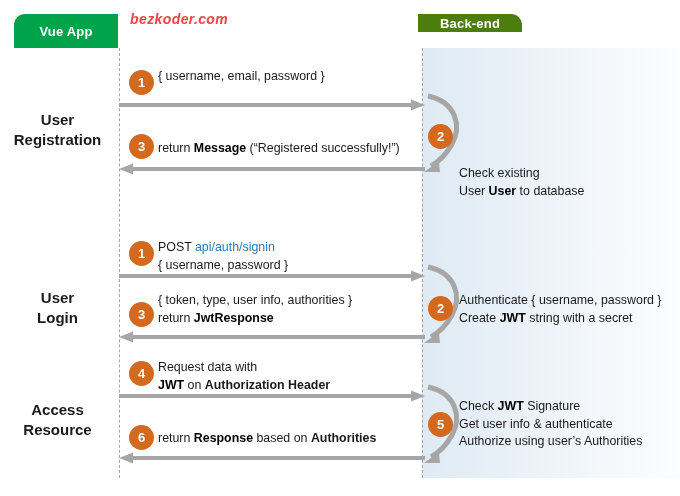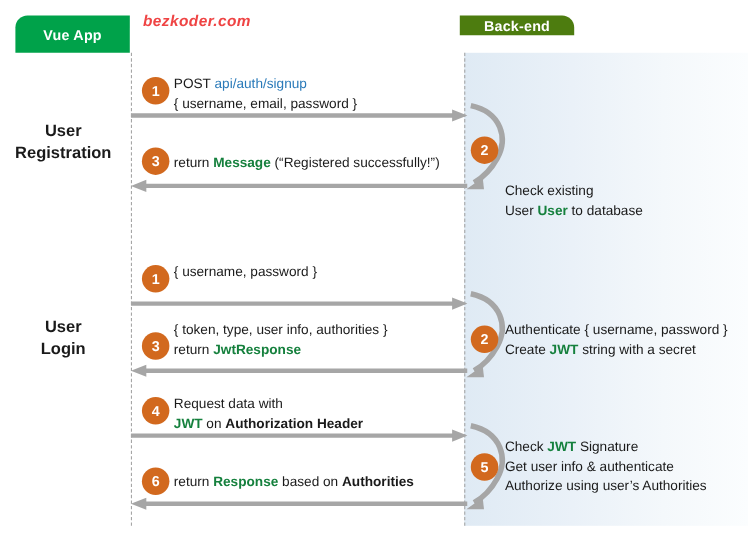--- a/index.html
+++ b/index.html
@@ -117,21 +117,21 @@
 
   
   .msg {
     position: absolute;
     font-size: 12.4px;
     color: #1a1a1a;
     line-height: 1.42;
     white-space: nowrap;
   }
   .msg .api   { color: #2a7ab9; }
-  .msg .green { color: #15803d; font-weight: bold; }
+  .msg .green { color: #000000; font-weight: bold; }
   .msg .bold  { font-weight: bold; }
 
   
   .curve {
     position: absolute;
     width: 46px;
     height: 84px;
   }
   .curve svg { display: block; }
 </style>
@@ -155,24 +155,27 @@
   <div class="watermark">bezkoder.com</div>
 
   <div class="section-label" style="top:110px;">
     <div>User</div>
     <div>Registration</div>
   </div>
   <div class="section-label" style="top:288px;">
     <div>User</div>
     <div>Login</div>
   </div>
+  <div class="section-label" style="top:400px;">
+    <div>Access</div>
+    <div>Resource</div>
+  </div>
 
   <div class="badge" style="left:129px; top:70px;">1</div>
   <div class="msg" style="left:158px; top:68px;">
-    <div><span>POST </span><span class="api">api/auth/signup</span></div>
     <div>{ username, email, password }</div>
   </div>
   <div class="arrow" style="left:119px; top:99px; width:306px;">
     <svg width="306" height="12" viewBox="0 0 306 12">
       <line x1="0" y1="6" x2="296" y2="6" stroke="#a6a6a6" stroke-width="4"></line>
       <polygon points="306,6 292,0.5 292,11.5" fill="#a6a6a6"></polygon>
     </svg>
   </div>
 
   <div class="curve" style="left:422px; top:92px;">
@@ -194,20 +197,21 @@
   </div>
   <div class="arrow" style="left:119px; top:163px; width:306px;">
     <svg width="306" height="12" viewBox="0 0 306 12">
       <line x1="10" y1="6" x2="306" y2="6" stroke="#a6a6a6" stroke-width="4"></line>
       <polygon points="0,6 14,0.5 14,11.5" fill="#a6a6a6"></polygon>
     </svg>
   </div>
 
   <div class="badge" style="left:129px; top:241px;">1</div>
   <div class="msg" style="left:158px; top:239px;">
+    <div><span>POST </span><span class="api">api/auth/signin</span></div>
     <div>{ username, password }</div>
   </div>
   <div class="arrow" style="left:119px; top:270px; width:306px;">
     <svg width="306" height="12" viewBox="0 0 306 12">
       <line x1="0" y1="6" x2="296" y2="6" stroke="#a6a6a6" stroke-width="4"></line>
       <polygon points="306,6 292,0.5 292,11.5" fill="#a6a6a6"></polygon>
     </svg>
   </div>
 
   <div class="curve" style="left:422px; top:263px;">

